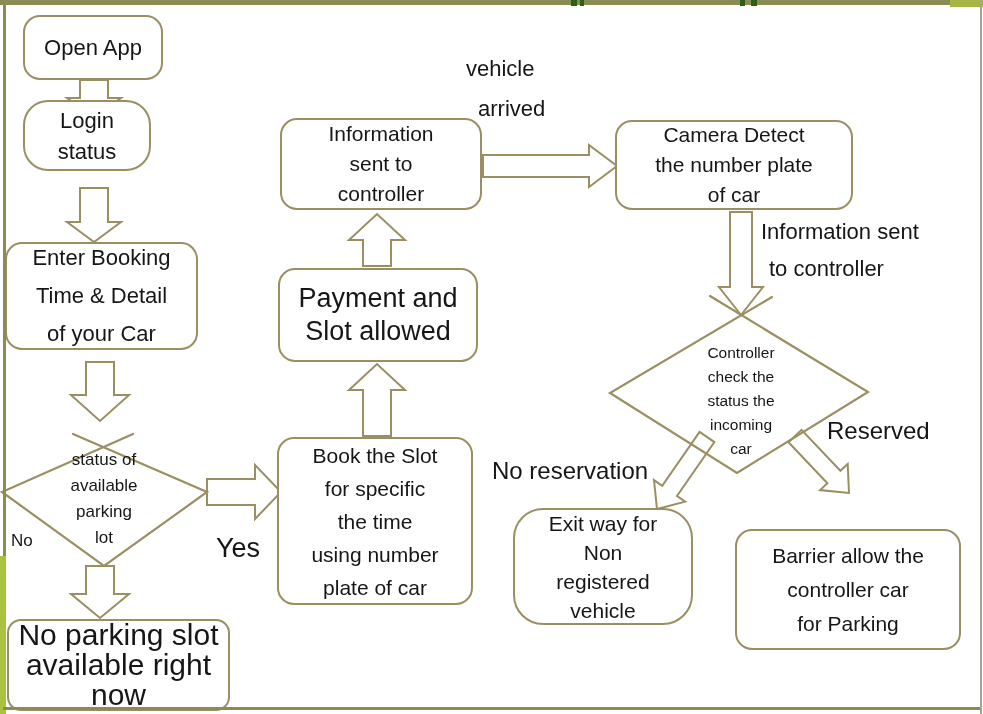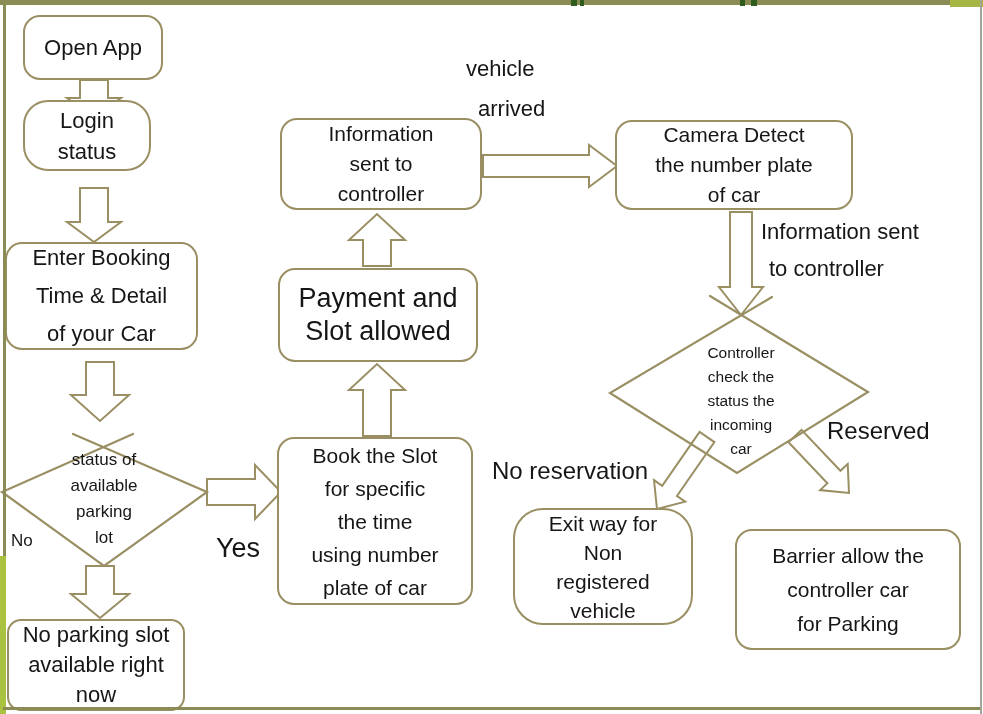--- a/index.html
+++ b/index.html
@@ -23,21 +23,21 @@
     display:flex;flex-direction:column;justify-content:center;align-items:center;
     text-align:center;z-index:3;
   }
   .box .ln{white-space:nowrap;}
   .free{position:absolute;white-space:nowrap;z-index:4;}
   .dtxt{position:absolute;text-align:center;z-index:4;}
   
   #n-open{left:23px;top:15px;width:140px;height:65px;font-size:22px;line-height:30px;}
   #n-login{left:23px;top:100px;width:128px;height:71px;font-size:22px;line-height:31px;border-radius:25px;}
   #n-enter{left:5px;top:242px;width:193px;height:108px;font-size:22px;line-height:38px;}
-  #n-nopark{left:7px;top:619px;width:178px;height:92px;font-size:22px;line-height:30px;border-radius:14px;}
+  #n-nopark{left:7px;top:619px;width:223px;height:92px;font-size:30px;line-height:30px;border-radius:14px;}
   #n-book{left:277px;top:437px;width:196px;height:168px;font-size:21px;line-height:33px;}
   #n-payment{left:278px;top:268px;width:200px;height:94px;font-size:27px;line-height:33px;}
   #n-info{left:280px;top:118px;width:202px;height:92px;font-size:21px;line-height:30px;}
   #n-camera{left:615px;top:120px;width:238px;height:90px;font-size:21px;line-height:30px;}
   #n-exit{left:513px;top:508px;width:180px;height:117px;font-size:21px;line-height:29px;border-radius:30px;}
   #n-barrier{left:735px;top:490px;width:226px;height:121px;font-size:21px;line-height:34px;margin-top:39px;}
   
   #d1-text{left:24px;top:447px;width:160px;font-size:17px;line-height:26px;}
   #d2-text{left:661px;top:341px;width:160px;font-size:15.5px;line-height:24px;}
   

